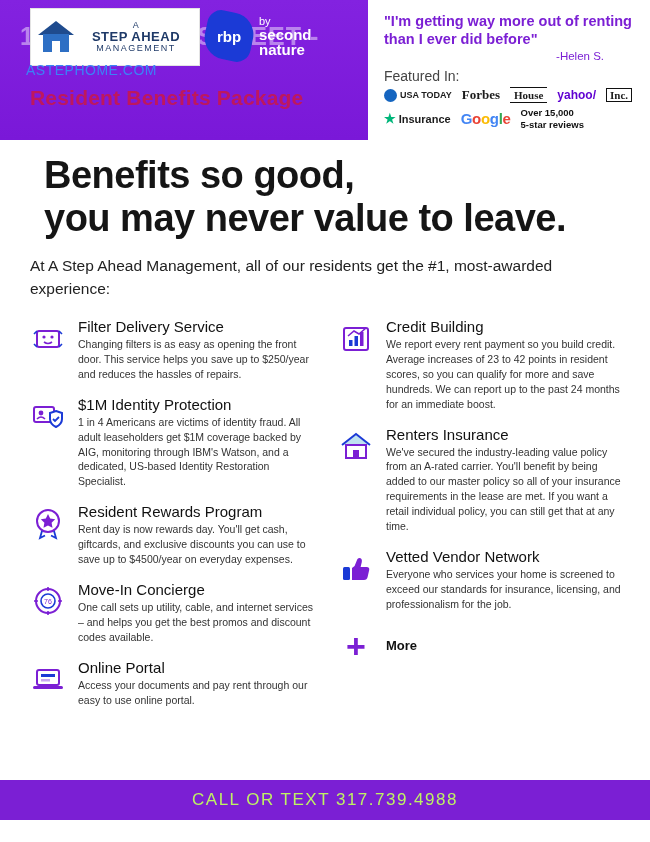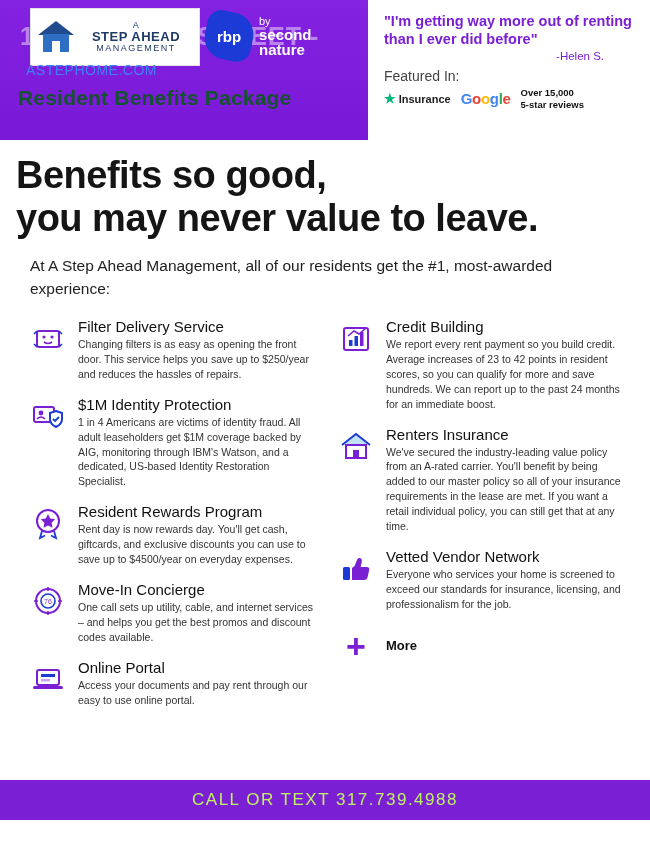--- a/index.html
+++ b/index.html
@@ -134,25 +134,25 @@
   .rbp-blob span { transform: rotate(-12deg); }
   .rbp-words {
     margin-left: 6px;
     color: #ffffff;
     line-height: 1.0;
   }
   .rbp-words .w1 { font-size: 11px; }
   .rbp-words .w2 { font-size: 15px; font-weight: bold; }
   .header-title {
     position: absolute;
-    left: 18px;
+    left: 30px;
     top: 86px;
     font-size: 21px;
     font-weight: bold;
-    color: #14532d;
+    color: #be185d;
     letter-spacing: .2px;
   }
 
   
   .quote-zone {
     position: absolute;
     left: 372px;
     top: 0;
     width: 278px;
     height: 140px;
@@ -217,21 +217,21 @@
   .g-b { color:#4285f4 } .g-r { color:#ea4335 } .g-y { color:#fbbc05 } .g-g { color:#34a853 }
   .reviews {
     font-size: 9.5px;
     font-weight: bold;
     line-height: 1.2;
     color: #111;
   }
 
   
   .headline {
-    margin: 14px 0 0 16px;
+    margin: 14px 0 0 44px;
     font-size: 38px;
     font-weight: bold;
     color: #151515;
     line-height: 1.12;
     letter-spacing: -0.5px;
   }
   .subhead {
     margin: 16px 30px 0 30px;
     font-size: 15.5px;
     color: #222;
@@ -350,20 +350,30 @@
       </div>
     </div>
 
     <div class="header-title">Resident Benefits Package</div>
 
     <div class="quote-zone">
       <div class="quote-text">"I'm getting way more out of renting than I ever did before"</div>
       <div class="quote-author">-Helen S.</div>
       <div class="featured-label">Featured In:</div>
 
+      <div class="logo-row">
+        <span class="brand usatoday">
+          <span class="usa-dot"></span>
+          <span>USA TODAY</span>
+        </span>
+        <span class="brand forbes">Forbes</span>
+        <span class="brand house">House</span>
+        <span class="brand yahoo">yahoo/</span>
+        <span class="brand inc">Inc.</span>
+      </div>
 
       <div class="logo-row">
         <span class="brand trustpilot">
           <span class="tp-star">★</span>
           <span>Insurance</span>
         </span>
         <span class="brand google">
           <span class="g-b">G</span><span class="g-r">o</span><span class="g-y">o</span><span class="g-b">g</span><span class="g-g">l</span><span class="g-r">e</span>
         </span>
         <span class="reviews">

